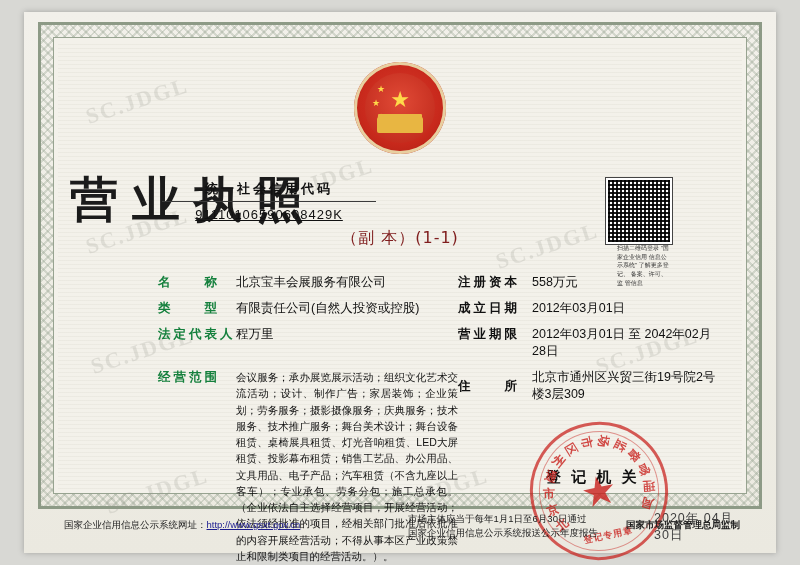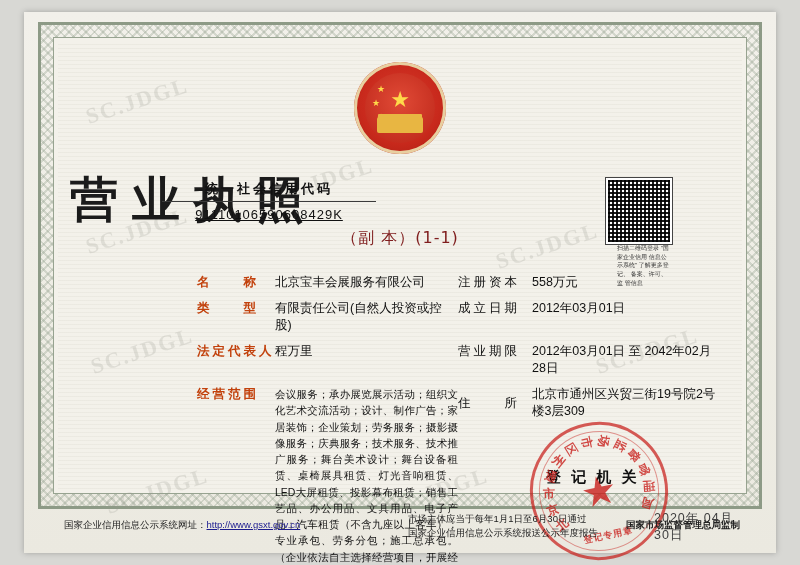--- a/index.html
+++ b/index.html
@@ -109,25 +109,25 @@
     border:2px solid #fff;outline:1px solid #444;
   }
   .qr-note{
     float:right;width:52px;margin-right:3px;
     font-size:6px;line-height:1.45;color:#333;
   }
 
   
   .fields{position:absolute;left:104px;top:236px;width:560px;font-size:12.5px;color:#111;}
   .row{display:flex;margin-bottom:9px;align-items:flex-start;}
-  .lbl{width:78px;flex:none;letter-spacing:3px;font-weight:bold;color:#c2410c;margin-left:39px;}
+  .lbl{width:78px;flex:none;letter-spacing:3px;font-weight:bold;color:#15803d;}
   .val{flex:1;}
   .colL{width:300px;flex:none;}
   .colR{width:260px;flex:none;display:flex;}
-  .lblR{width:74px;flex:none;letter-spacing:3px;font-weight:normal;}
+  .lblR{width:74px;flex:none;letter-spacing:3px;font-weight:bold;}
   .scope{
     font-size:10.5px;line-height:1.55;width:300px;text-align:justify;
   }
 
   
   .authority{
     position:absolute;left:492px;top:430px;font-size:15px;letter-spacing:3px;font-weight:bold;color:#111;
   }
   .date-line{
     position:absolute;left:600px;top:472px;font-size:12.5px;color:#404040;letter-spacing:1px;

